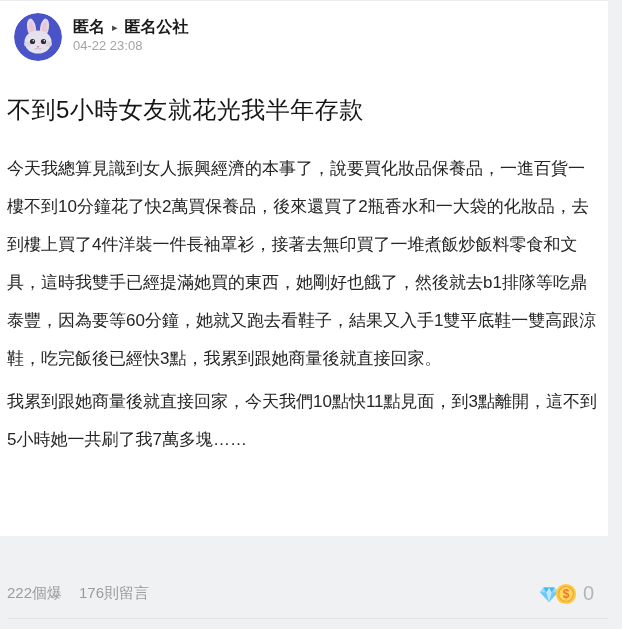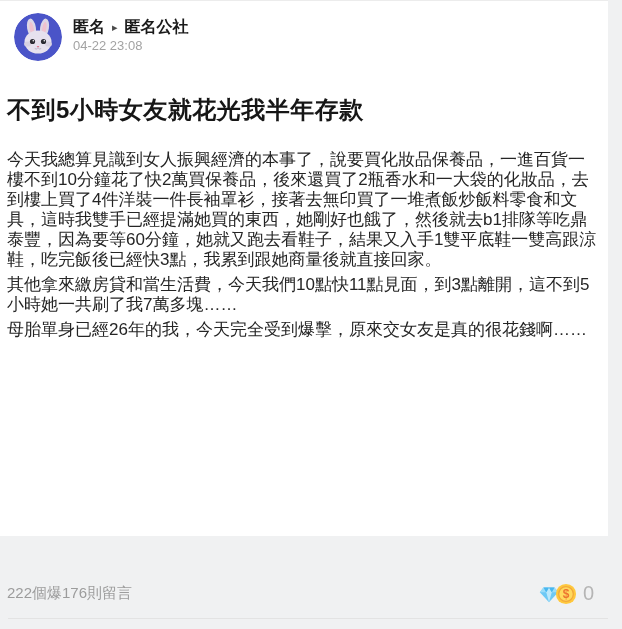--- a/index.html
+++ b/index.html
@@ -47,43 +47,44 @@
   }
   .timestamp {
     font-size: 13px;
     color: #A3A3A3;
   }
   
   .post-title {
     margin: 33px 8px 0 7px;
     font-size: 24px;
     line-height: 32px;
-    font-weight: 700;
+    font-weight: 400;
     color: #161616;
     letter-spacing: 0.5px;
   }
   .post-body {
     margin: 24px 8px 0 7px;
     font-size: 17px;
-    line-height: 20px;
+    line-height: 38px;
     color: #252525;
   }
   .post-body p { margin-bottom: 5px; }
   
   .post-footer {
     position: absolute;
     left: 7px;
     right: 14px;
     top: 581px;
     display: flex;
     align-items: center;
     justify-content: space-between;
   }
   .footer-counts {
     display: flex;
+    gap: 17px;
     font-size: 15px;
     color: #9C9C9C;
     text-align: right;
   }
   .footer-counts span { cursor: pointer; }
   .footer-reactions {
     display: flex;
     align-items: center;
     cursor: pointer;
   }
@@ -139,22 +140,21 @@
         <span class="crumb">匿名公社</span>
       </div>
       <div class="timestamp">04-22 23:08</div>
     </div>
   </div>
 
   <h1 class="post-title">不到5小時女友就花光我半年存款</h1>
 
   <div class="post-body">
     <p>今天我總算見識到女人振興經濟的本事了，說要買化妝品保養品，一進百貨一樓不到10分鐘花了快2萬買保養品，後來還買了2瓶香水和一大袋的化妝品，去到樓上買了4件洋裝一件長袖罩衫，接著去無印買了一堆煮飯炒飯料零食和文具，這時我雙手已經提滿她買的東西，她剛好也餓了，然後就去b1排隊等吃鼎泰豐，因為要等60分鐘，她就又跑去看鞋子，結果又入手1雙平底鞋一雙高跟涼鞋，吃完飯後已經快3點，我累到跟她商量後就直接回家。</p>
-    <p>其他拿來繳房貸和當生活費，今天我們10點快11點見面，到3點離開，這不到5小時她一共刷了我7萬多塊……</p>
-    <p>母胎單身已經26年的我，今天完全受到爆擊，原來交女友是真的很花錢啊……</p>
+    <p>我累到跟她商量後就直接回家，今天我們10點快11點見面，到3點離開，這不到5小時她一共刷了我7萬多塊……</p>
   </div>
 
   <div class="post-footer">
     <div class="footer-counts">
       <span>222個爆</span>
       <span>176則留言</span>
     </div>
     <div class="footer-reactions">
       <svg class="reaction-icon" viewBox="0 0 24 24">
         <polygon points="6,5 18,5 22,10 12,21 2,10" fill="#6EC9F5"></polygon>

